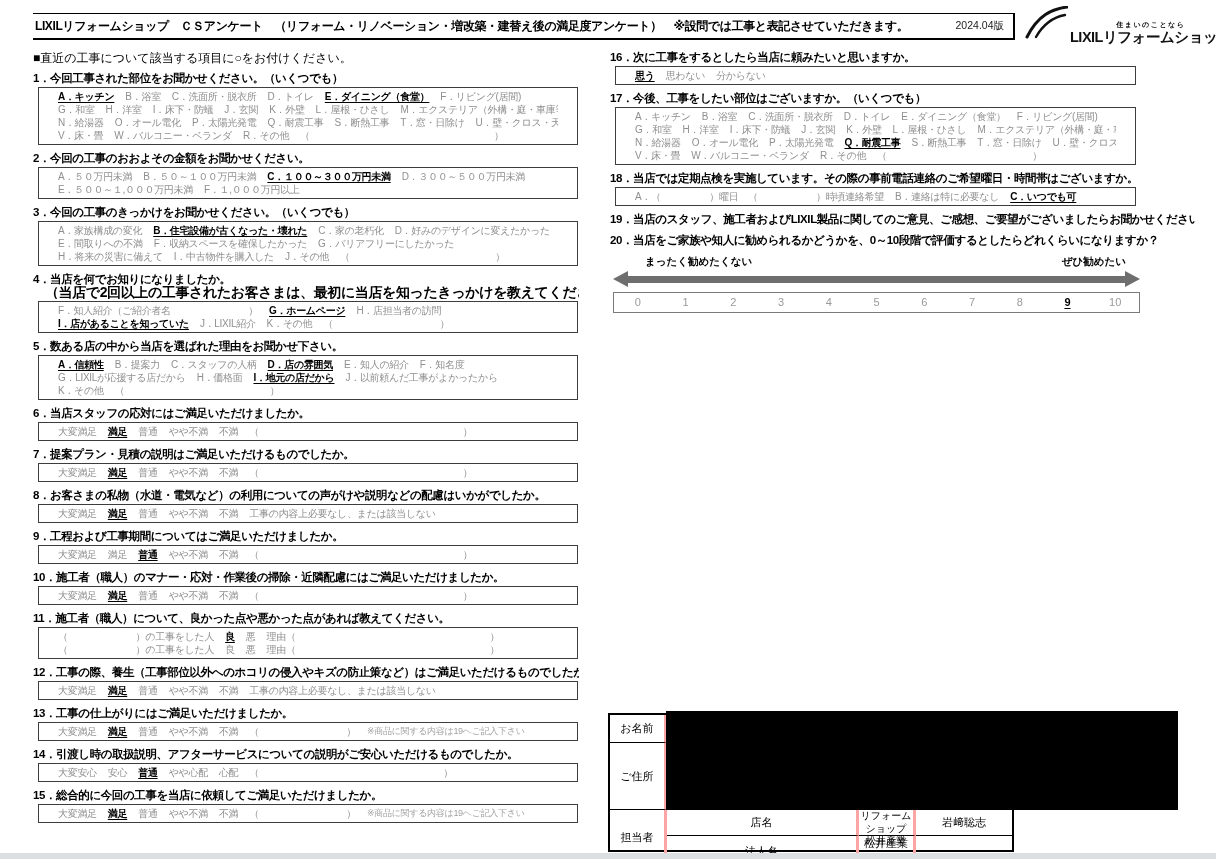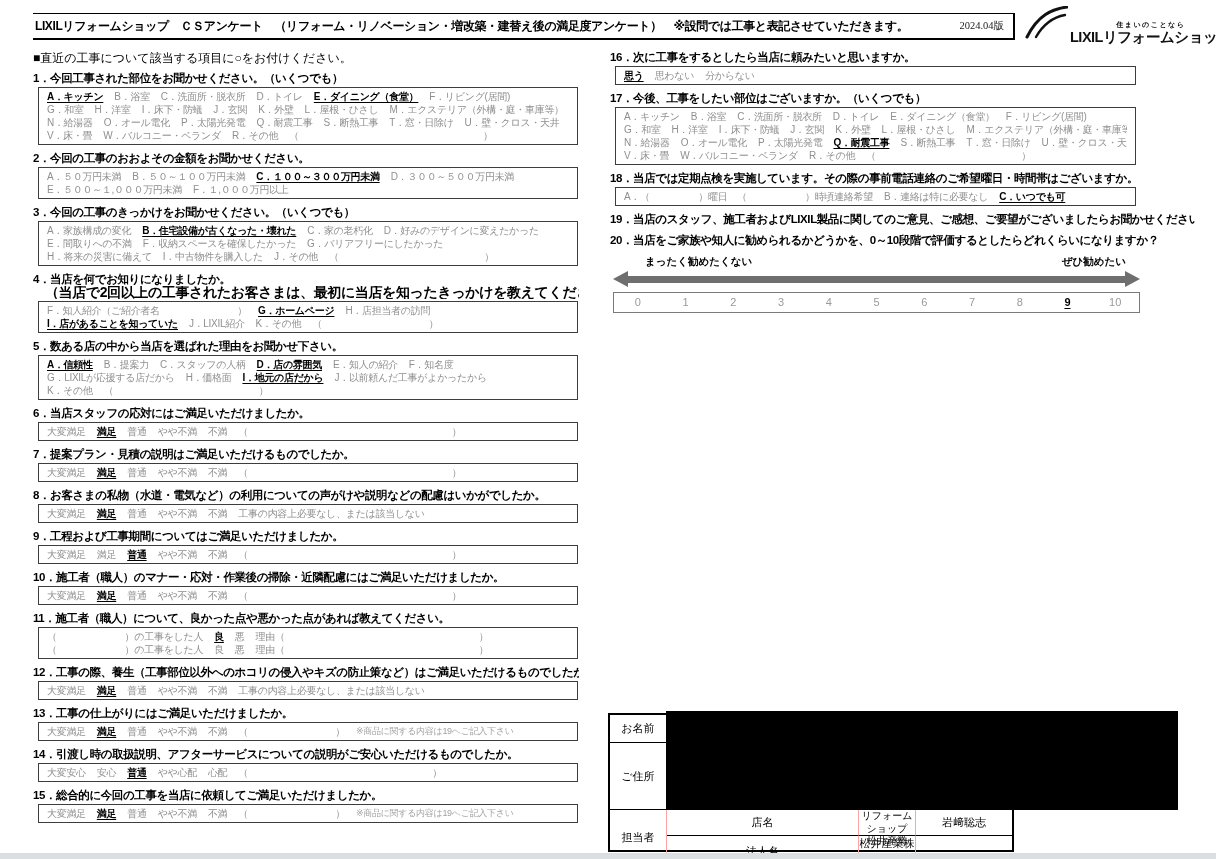--- a/index.html
+++ b/index.html
@@ -12,38 +12,38 @@
   
   .header-band{
     position:absolute;left:33px;top:13px;width:982px;height:27px;
     border-top:1.5px solid #000;border-bottom:2.5px solid #000;border-right:2px solid #000;
     display:flex;align-items:center;box-sizing:border-box;background:#fff;
   }
   .header-title{
     flex:1;font-size:12px;font-weight:bold;color:#000;white-space:nowrap;
     overflow:hidden;letter-spacing:-0.4px;padding-left:2px;
   }
-  .header-version{font-size:10.5px;color:#222;padding:0 9px 0 14px;white-space:nowrap;font-family:Liberation Serif, serif;}
+  .header-version{font-size:10.5px;color:#222;padding:0 9px 0 14px;white-space:nowrap;}
   .logo{position:absolute;left:1024px;top:6px;width:190px;height:38px;display:flex;align-items:flex-end;}
   .logo-swoosh{flex:0 0 auto;margin-right:2px;}
   .logo-txt{display:flex;flex-direction:column;align-items:center;line-height:1;}
   .logo-small{font-size:7px;font-weight:bold;letter-spacing:1.5px;color:#111;margin-bottom:2px;}
   .logo-main{font-size:14.5px;font-weight:bold;color:#111;letter-spacing:-0.5px;white-space:nowrap;}
   
   .col{position:absolute;top:50px;}
   .col-left{left:33px;width:546px;}
   .col-right{left:610px;width:586px;}
   .section-heading{font-size:12px;font-weight:normal;color:#000;margin-bottom:4px;white-space:nowrap;}
   
   .q{margin-bottom:6px;}
   .q-title{font-size:11.5px;font-weight:bold;color:#000;line-height:14px;white-space:nowrap;letter-spacing:-0.4px;overflow:hidden;}
   .q-sub{font-size:14px;font-weight:bold;color:#000;line-height:13px;white-space:nowrap;letter-spacing:-0.4px;padding-left:12px;overflow:hidden;}
   .q-box{
     border:1.4px solid #3d3d3d;box-sizing:border-box;background:#fff;
-    margin:2px 0 4px 5px;padding:2px 8px;overflow:hidden;
+    margin:2px 0 4px 5px;padding:2px 19px;overflow:hidden;
   }
   .col-left .q-box{width:540px;}
   .col-right .q-box{width:521px;}
   .q-line{display:flex;column-gap:11px;font-size:10px;line-height:13px;color:#8f8f8f;white-space:nowrap;letter-spacing:-0.3px;overflow:hidden;}
   .opt{flex:0 0 auto;}
   .opt.sel{color:#000;font-weight:bold;text-decoration:underline;text-underline-offset:2px;}
   .opt.note{font-size:9px;color:#a3a3a3;}
   
   .comment-box{
     width:521px;min-height:158px;border:1.2px solid #333;box-sizing:border-box;
@@ -60,21 +60,21 @@
   .arrow-head-right{width:0;height:0;border-top:8px solid transparent;border-bottom:8px solid transparent;border-left:15px solid #6e6e6e;}
   .scale-box{border:1.5px solid #7a7a7a;height:19px;display:flex;margin-top:5px;background:#fff;}
   .scale-num{flex:1;text-align:center;font-size:11px;line-height:19px;color:#9a9a9a;}
   .scale-num.sel{color:#000;font-weight:bold;text-decoration:underline;text-underline-offset:2px;}
   
   .ftable{
     position:absolute;left:608px;top:713px;width:406px;height:139px;
     border:2px solid #000;box-sizing:border-box;background:#fff;
     display:grid;grid-template-columns:57px 192px 57px 1fr;grid-template-rows:28px 67px 26px 1fr;
   }
-  .fcell{border-right:1px solid #fca5a5;border-bottom:1px solid #000;display:flex;align-items:center;justify-content:center;font-size:11px;color:#000;box-sizing:border-box;text-align:center;}
+  .fcell{border-right:3px solid #fca5a5;border-bottom:1px solid #000;display:flex;align-items:center;justify-content:center;font-size:11px;color:#000;box-sizing:border-box;text-align:center;}
   .fcell.no-r{border-right:none;}
   .fcell.no-b{border-bottom:none;}
   .fcell.small{font-size:10px;line-height:1.25;flex-direction:column;}
   .f-span2{grid-column:2 / 5;}
   .f-staff{grid-row:3 / 5;}
   .redaction{position:absolute;left:56px;top:-4px;width:512px;height:99px;background:#000;z-index:5;}
   .bottom-strip{position:absolute;left:0;top:853px;width:1216px;height:6px;background:#dcdfe2;}
 </style>
 </head>
 <body>

